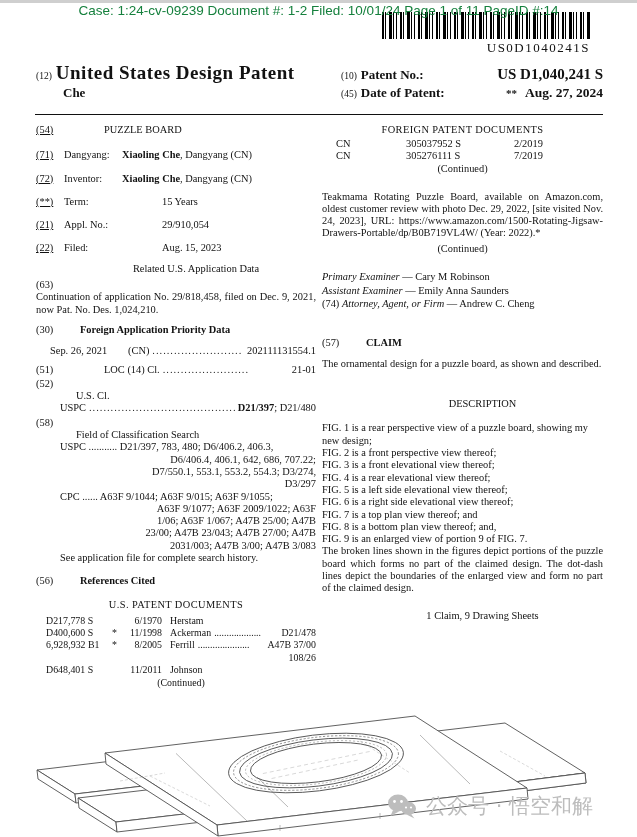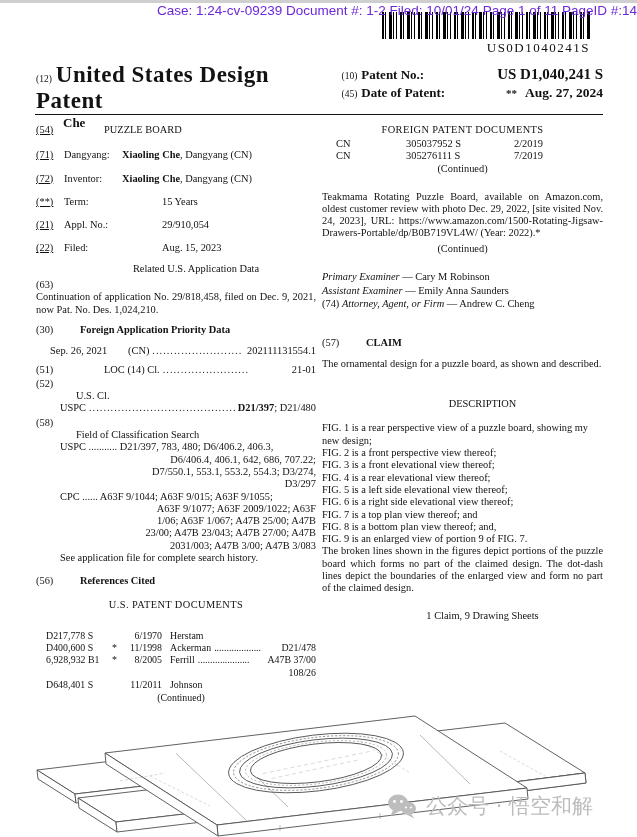--- a/index.html
+++ b/index.html
@@ -1,34 +1,34 @@
 <!DOCTYPE html>
 <html><head>
 <meta charset="utf-8">
 <style>
   html,body{margin:0;padding:0;background:#ffffff;}
   .page{position:relative;width:637px;height:837px;background:#ffffff;overflow:hidden;
         font-family:"Liberation Serif", serif;color:#121212;}
   .page::before{content:"";position:absolute;top:0;left:0;right:0;height:3px;background:#cfcfcf;}
 
   
-  .case-caption{position:absolute;top:3px;left:0;right:0;text-align:right;z-index:3;
-    font-family:"Liberation Sans", sans-serif;font-size:13.5px;color:#6d28d9;white-space:nowrap;}
+  .case-caption{position:absolute;top:3px;left:0;right:0;text-align:center;z-index:3;
+    font-family:"Liberation Sans", sans-serif;font-size:13.5px;color:#15803d;white-space:nowrap;}
 
   
   .barcode-wrap{position:absolute;top:12px;right:47px;width:208px;z-index:1;}
   .barcode-bars{height:27px;background:
     repeating-linear-gradient(90deg,#000 0 2px,#fff 2px 3px,#000 3px 4px,#fff 4px 7px,#000 7px 10px,
       #fff 10px 11px,#000 11px 12px,#fff 12px 14px,#000 14px 15px,#fff 15px 18px);}
   .barcode-label{text-align:right;font-size:13px;letter-spacing:1.5px;margin-top:1px;}
 
   
   .header{position:absolute;top:62px;left:36px;right:34px;display:flex;justify-content:space-between;}
   .hnum{font-size:9.5px;}
-  .doc-type{font-size:23px;font-weight:bold;letter-spacing:.5px;}
+  .doc-type{font-size:19px;font-weight:bold;letter-spacing:.5px;}
   .surname{font-size:13px;font-weight:bold;margin-left:27px;margin-top:1px;}
   .hdr-right{padding-top:4px;width:262px;}
   .hdr-right .row{display:flex;align-items:baseline;margin-bottom:2px;}
   .hdr-right .lbl{font-size:13px;font-weight:bold;margin-left:4px;}
   .pn-val{font-size:15px;font-weight:bold;margin-left:auto;}
   .dp-stars{font-size:11px;font-weight:bold;margin-left:auto;margin-right:8px;}
   .dp-val{font-size:13.5px;font-weight:bold;}
   .rule{position:absolute;top:114px;left:35px;right:34px;border-top:1.6px solid #111;}
 
   
@@ -202,21 +202,21 @@
       <div>2031/003; A47B 3/00; A47B 3/083</div>
     </div>
 
     <div class="indent" style="margin-bottom:11px">See application file for complete search history.</div>
 
     <div class="sec-head" style="margin-bottom:11px">
       <span class="n">(56)</span>
       <span>References Cited</span>
     </div>
 
-    <div class="center" style="margin-bottom:19px;letter-spacing:.4px">U.S. PATENT DOCUMENTS</div>
+    <div class="center" style="margin-bottom:4px;letter-spacing:.4px">U.S. PATENT DOCUMENTS</div>
 
     <div class="refs">
       <div class="ref-row">
         <span class="rn">D217,778 S</span>
           <span class="rs"></span>
           <span class="rd">6/1970</span>
           <span>Herstam</span>
           <span class="rdots"></span>
           <span></span>
       </div>

